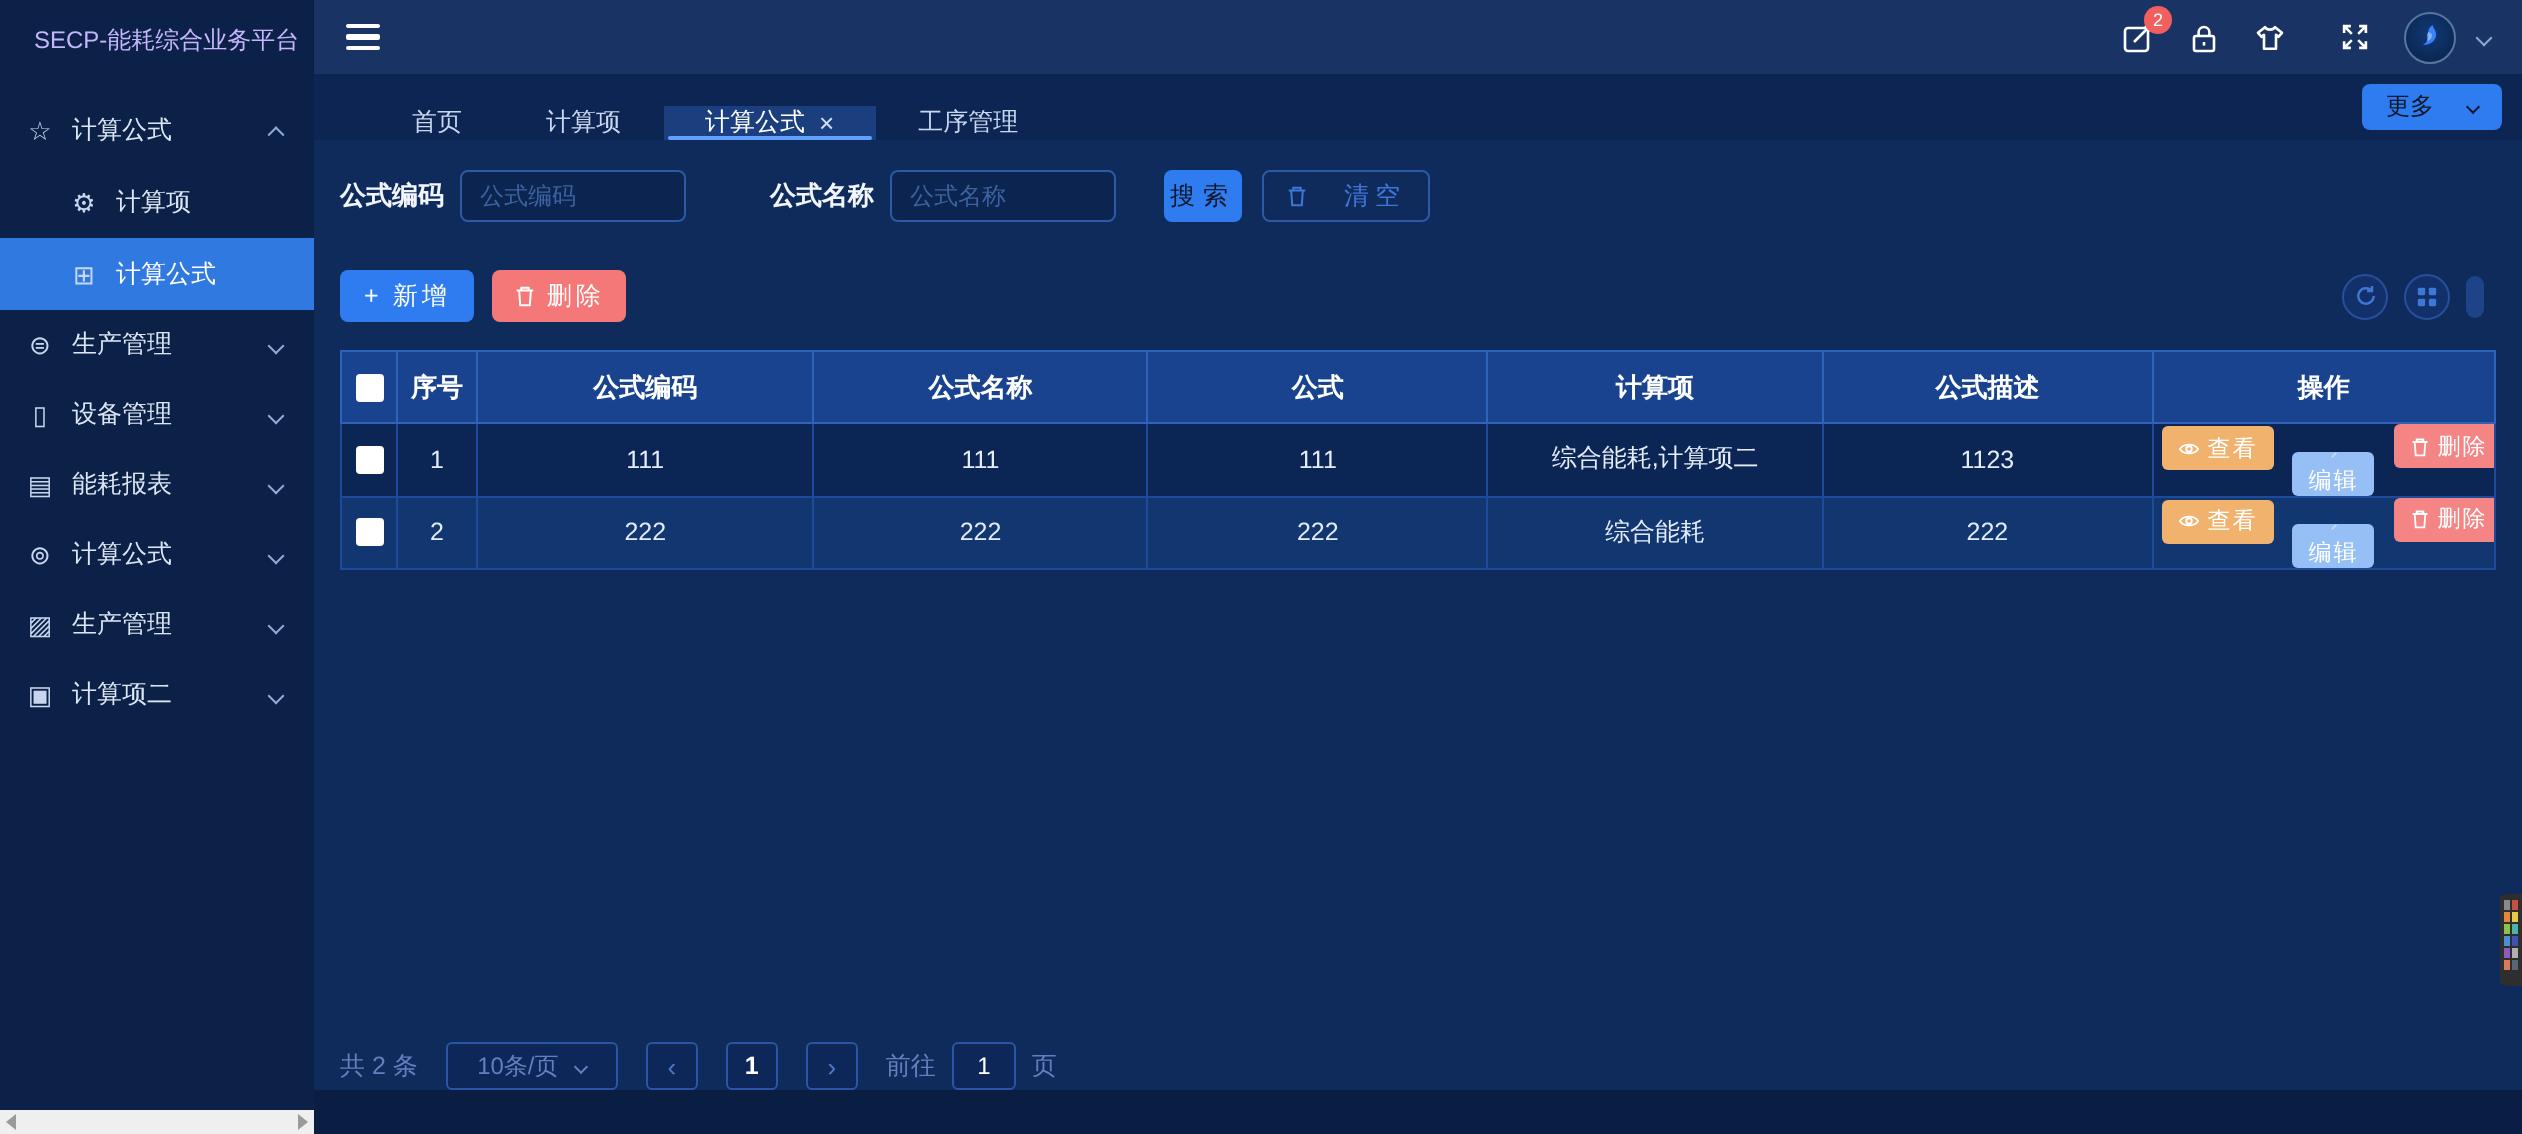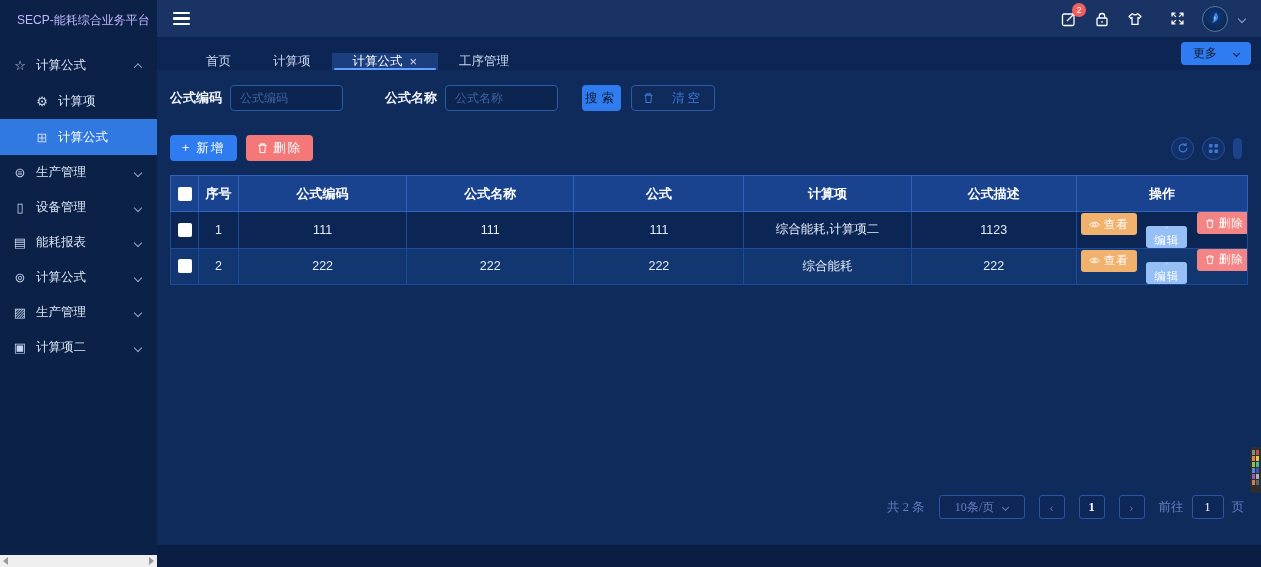--- a/index.html
+++ b/index.html
@@ -72,21 +72,21 @@
   .data-table tbody tr.odd{background:#0b2554;}
   .data-table tbody tr.even{background:#123670;}
   .checkbox{width:14px;height:14px;background:#fff;border-radius:2px;margin:0 auto;cursor:pointer;}
   .row-btn{height:22px;border:none;border-radius:3px;color:#fff;font-size:11.5px;display:inline-flex;align-items:center;gap:4px;padding:0 8px;letter-spacing:1px;cursor:pointer;font-family:inherit;}
   .row-btn + .row-btn{margin-left:6px;}
   .rb-view{background:#f0b26d;}
   .rb-edit{background:#96bff5;flex-direction:column;}
   .rb-del{background:#f58484;}
 
   
-  .pagination{margin-top:auto;margin-bottom:26px;display:flex;align-items:center;justify-content:flex-end;gap:14px;color:#647fc0;font-size:12.5px;padding-right:4px;font-family:Liberation Serif, serif;}
+  .pagination{margin-top:auto;display:flex;align-items:center;gap:14px;color:#647fc0;font-size:12.5px;padding-right:4px;}
   .pg-box{height:24px;border:1px solid #2a55a4;border-radius:3px;background:#0d2858;display:flex;align-items:center;justify-content:center;cursor:pointer;}
   .pg-select{width:86px;gap:9px;color:#647fc0;font-size:12px;}
   .pg-select .chev{width:5px;height:5px;}
   .pg-arrow{width:26px;color:#4f77c9;font-size:13px;}
   .pg-current{width:26px;color:#fff;font-weight:bold;}
   .goto-wrap{display:flex;align-items:center;gap:8px;}
   .goto-input{width:32px;height:24px;background:#0d2858;border:1px solid #2a55a4;border-radius:3px;color:#fff;text-align:center;font-size:12px;outline:none;font-family:inherit;}
 
   .bottom-strip{height:22px;background:#0a1e44;}
 

